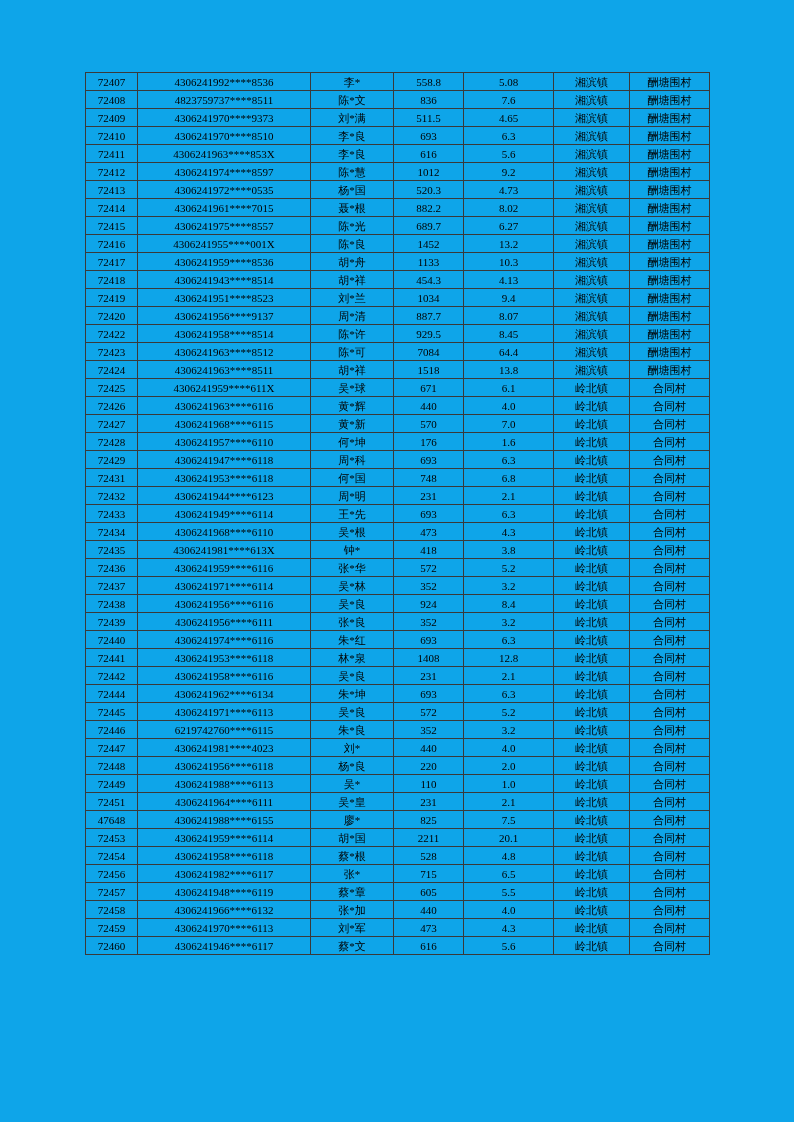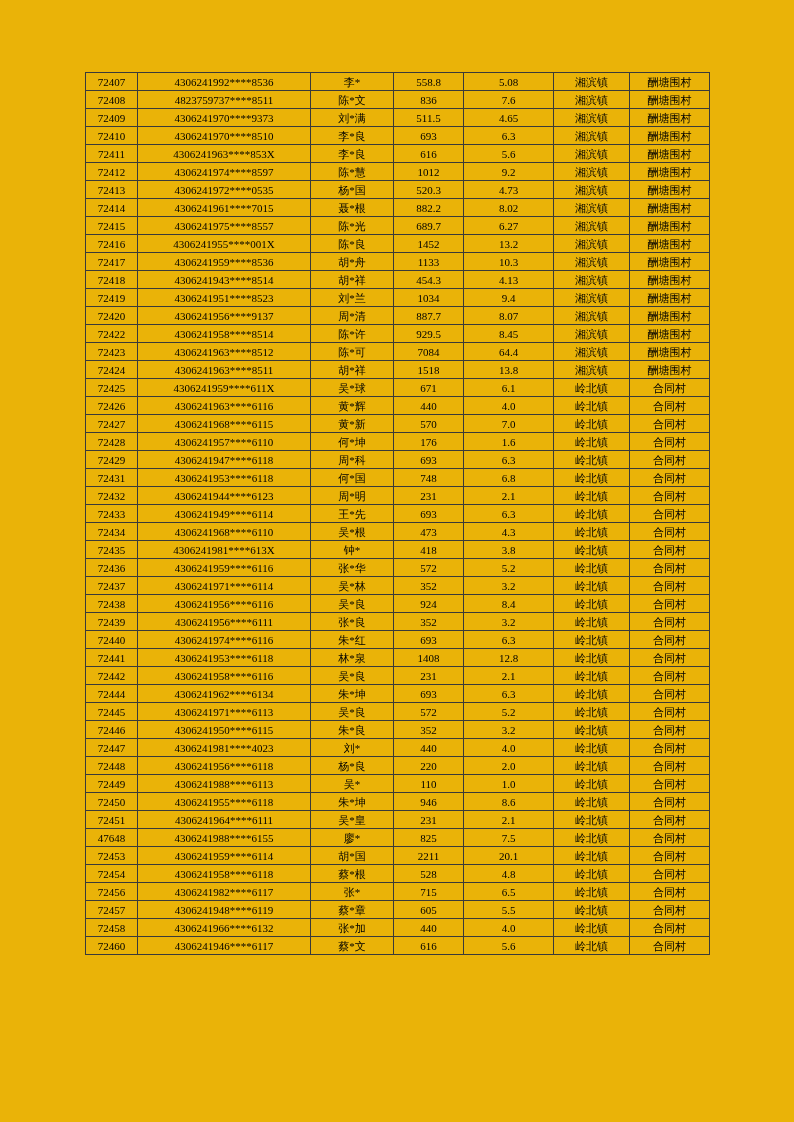--- a/index.html
+++ b/index.html
@@ -9,21 +9,21 @@
   body {
     width: 794px;
     height: 1122px;
     background: #ffffff;
     font-family: "Liberation Serif", "DejaVu Serif", serif;
   }
   .page {
     position: relative;
     width: 794px;
     height: 1122px;
-    background: #eab308;
+    background: #0ea5e9;
     overflow: hidden;
   }
   table.data-table {
     position: absolute;
     left: 85px;
     top: 72px;
     border-collapse: collapse;
     table-layout: fixed;
     font-size: 11px;
     color: #000000;
@@ -381,21 +381,21 @@
           <td>72445</td>
           <td>4306241971****6113</td>
           <td>吴*良</td>
           <td>572</td>
           <td>5.2</td>
           <td>岭北镇</td>
           <td>合同村</td>
         </tr>
         <tr>
           <td>72446</td>
-          <td>4306241950****6115</td>
+          <td>6219742760****6115</td>
           <td>朱*良</td>
           <td>352</td>
           <td>3.2</td>
           <td>岭北镇</td>
           <td>合同村</td>
         </tr>
         <tr>
           <td>72447</td>
           <td>4306241981****4023</td>
           <td>刘*</td>
@@ -416,29 +416,20 @@
         <tr>
           <td>72449</td>
           <td>4306241988****6113</td>
           <td>吴*</td>
           <td>110</td>
           <td>1.0</td>
           <td>岭北镇</td>
           <td>合同村</td>
         </tr>
         <tr>
-          <td>72450</td>
-          <td>4306241955****6118</td>
-          <td>朱*坤</td>
-          <td>946</td>
-          <td>8.6</td>
-          <td>岭北镇</td>
-          <td>合同村</td>
-        </tr>
-        <tr>
           <td>72451</td>
           <td>4306241964****6111</td>
           <td>吴*皇</td>
           <td>231</td>
           <td>2.1</td>
           <td>岭北镇</td>
           <td>合同村</td>
         </tr>
         <tr>
           <td>47648</td>
@@ -488,20 +479,29 @@
         <tr>
           <td>72458</td>
           <td>4306241966****6132</td>
           <td>张*加</td>
           <td>440</td>
           <td>4.0</td>
           <td>岭北镇</td>
           <td>合同村</td>
         </tr>
         <tr>
+          <td>72459</td>
+          <td>4306241970****6113</td>
+          <td>刘*军</td>
+          <td>473</td>
+          <td>4.3</td>
+          <td>岭北镇</td>
+          <td>合同村</td>
+        </tr>
+        <tr>
           <td>72460</td>
           <td>4306241946****6117</td>
           <td>蔡*文</td>
           <td>616</td>
           <td>5.6</td>
           <td>岭北镇</td>
           <td>合同村</td>
         </tr>
       </tbody>
   </table>

